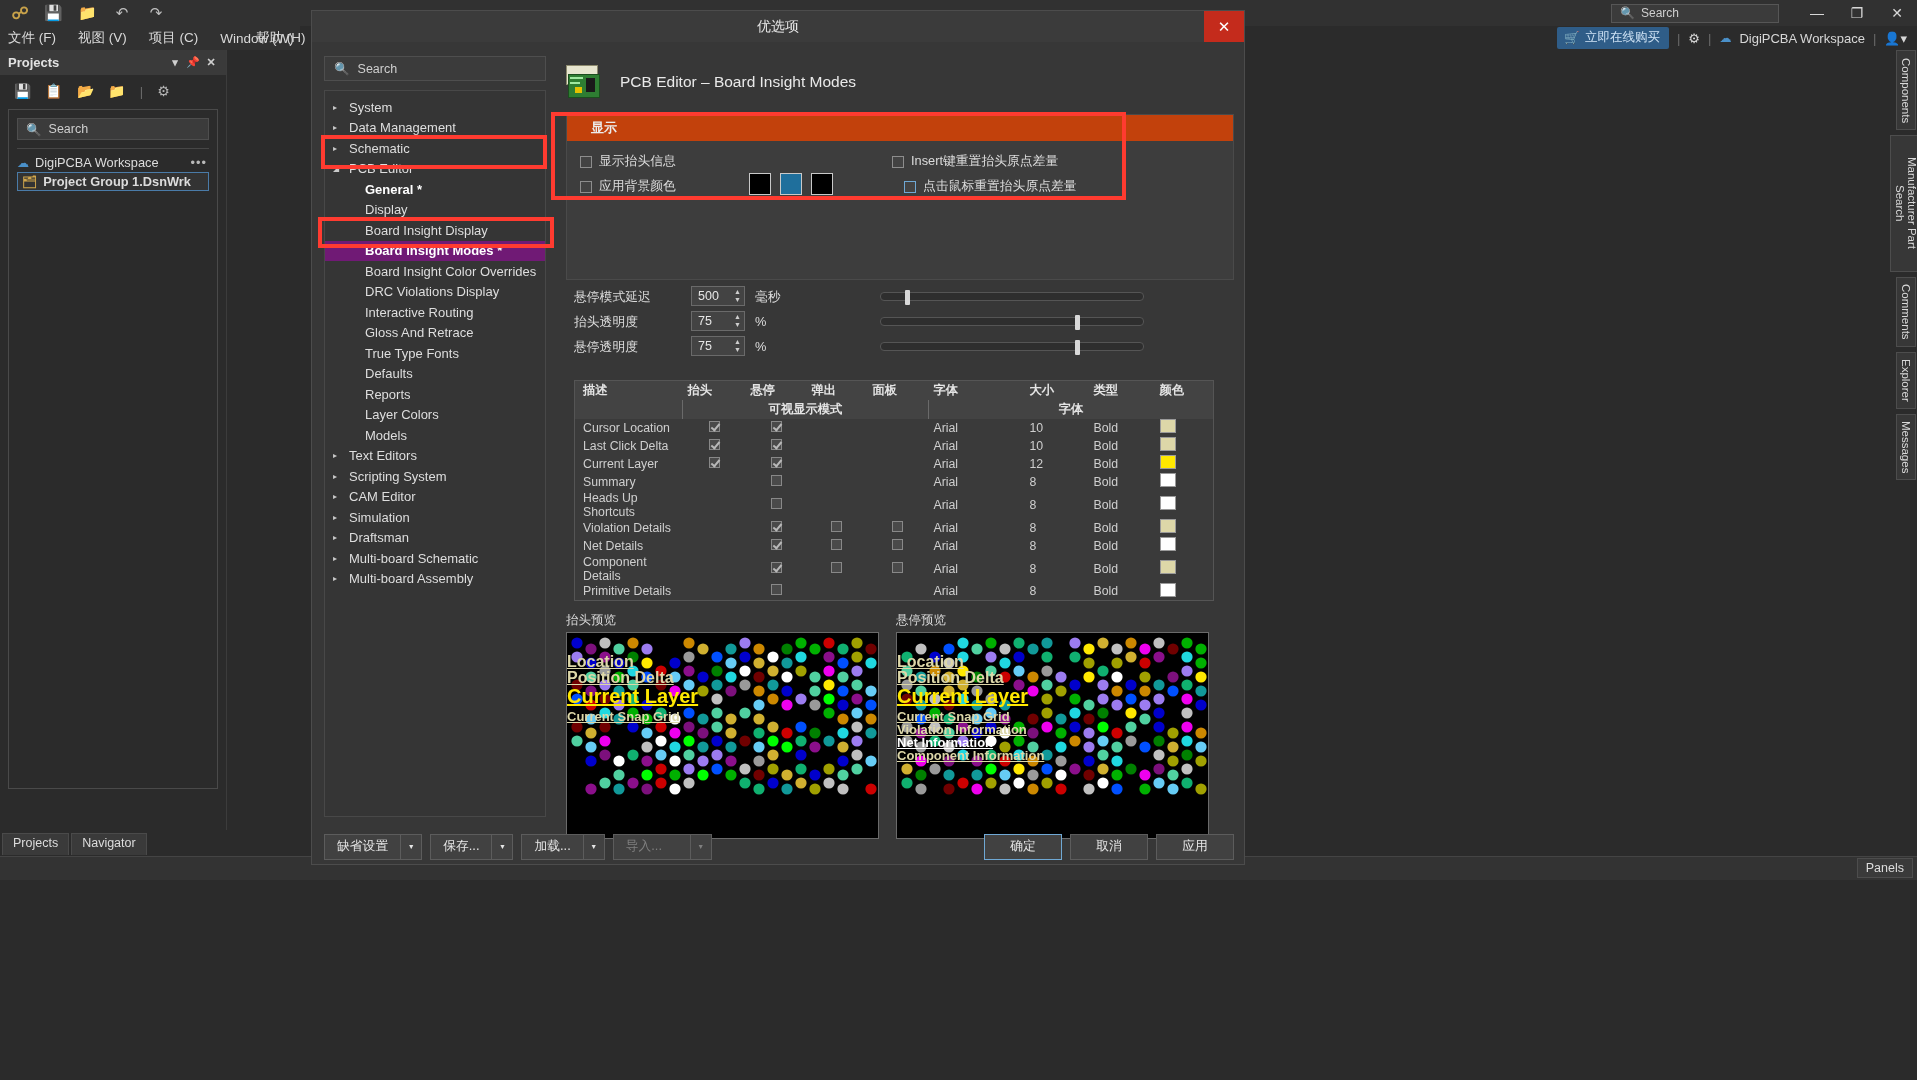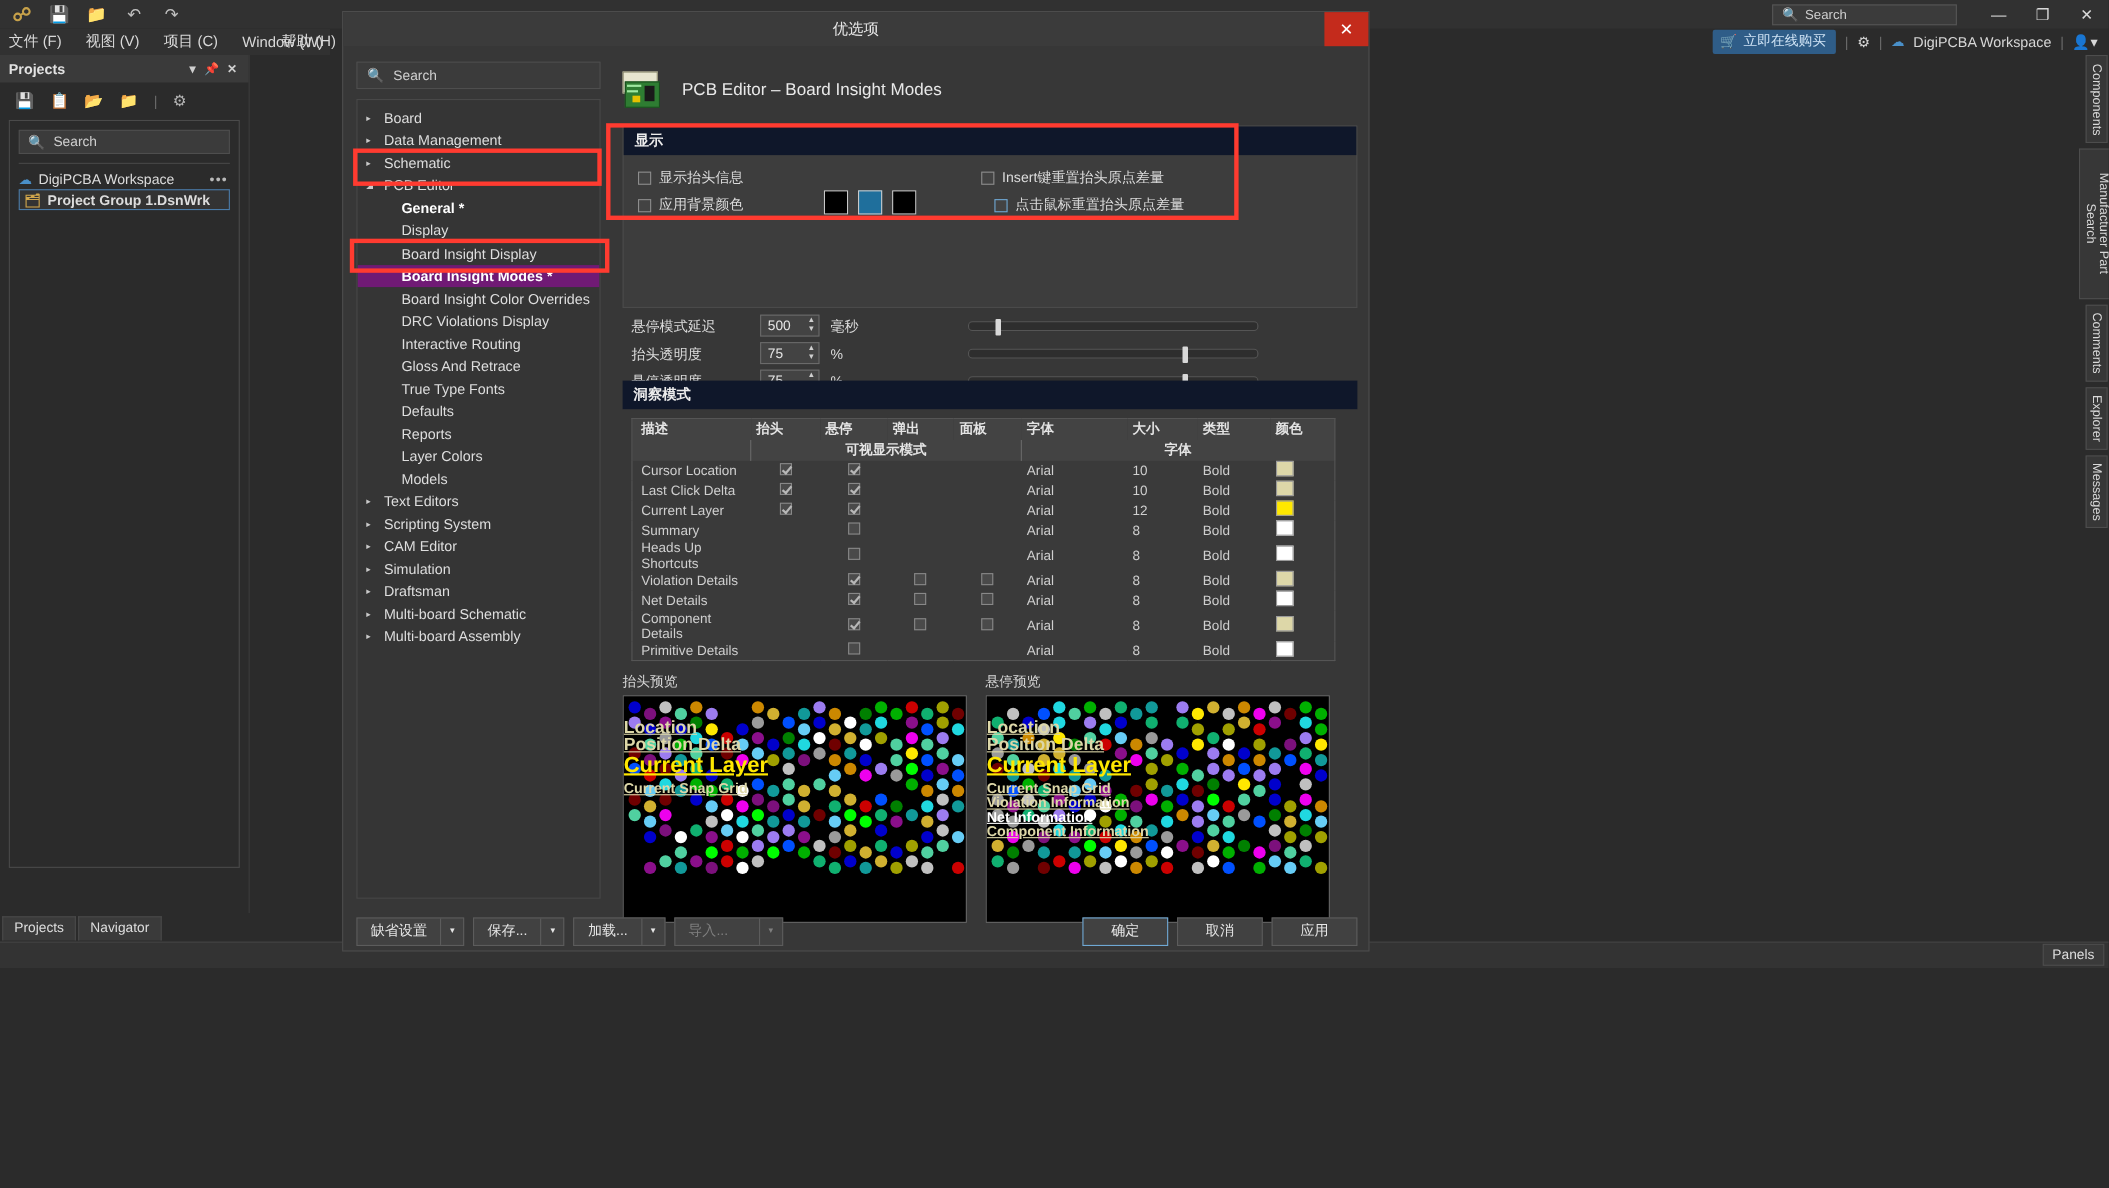--- a/index.html
+++ b/index.html
@@ -126,21 +126,21 @@
   #pref-content{ position:absolute; left:246px; top:14px; width:676px; height:760px; }
   #content-head{ display:flex; align-items:center; gap:14px; height:52px; padding-left:8px;}
   #pcb-icon{ width:40px; height:34px; position:relative; }
   #pcb-icon .paper{ position:absolute; left:0; top:0; width:32px; height:20px; background:#e7e5cf; border:1px solid #8d8a6e;}
   #pcb-icon .board{ position:absolute; left:2px; top:9px; width:32px; height:24px; background:#2e7d32; border:1px solid #1b4d1e;}
   #pcb-icon .chip{ position:absolute; left:20px; top:13px; width:9px; height:14px; background:#1a1a1a;}
   #pcb-icon .pad{ position:absolute; left:9px; top:22px; width:7px; height:6px; background:#e5c100;}
   #pcb-icon .trace{ position:absolute; left:4px; top:12px; width:13px; height:2px; background:#9fe8a0;}
   #pcb-icon .trace2{ position:absolute; left:4px; top:17px; width:10px; height:2px; background:#9fe8a0;}
   #content-title{ font-size:15.5px; color:#e9e9e9; }
-  .group-title{ background:#0f172a; height:26px; display:flex; align-items:center; padding-left:10px;
+  .group-title{ background:#c2410c; height:26px; display:flex; align-items:center; padding-left:24px;
                 font-weight:bold; font-size:13px; color:#ececec;}
 
   #display-group{ position:absolute; left:8px; top:58px; width:668px; height:166px;
                   background:#3d3d3d; border:1px solid #4a4a4a;}
   .cb-row{ display:flex; align-items:center; gap:7px; font-size:12.8px; color:#dcdcdc; }
   .cbox{ width:12px; height:12px; border:1px solid #8d8d8d; background:#434343; display:inline-block;
          position:relative; flex:none;}
   .cbox.blue{ border-color:#6fa8d4; }
   .swatch{ width:22px; height:22px; border:1px solid #c9c9c9; }
 
@@ -300,21 +300,21 @@
   <div id="pref-body">
 
     <div id="pref-nav">
       <div id="nav-search">
         <span>🔍</span>
         <span>Search</span>
       </div>
       <div id="nav-tree">
         <div class="nav-item">
           <span class="arr">▸</span>
-          <span>Board</span>
+          <span>System</span>
           </div>
         <div class="nav-item">
           <span class="arr">▸</span>
           <span>Data Management</span>
           </div>
         <div class="nav-item">
           <span class="arr">▸</span>
           <span>Schematic</span>
           </div>
         <div class="nav-item">
@@ -456,21 +456,20 @@
       <div class="spin" style="position:absolute;left:133px;top:280px;">
         <span>75</span>
         <span class="arrows">▲<br>▼</span>
       </div>
       <div style="position:absolute;left:197px;top:283px;font-size:12.8px;color:#dcdcdc;">%</div>
       <div class="slider" style="position:absolute;left:322px;top:286px;">
         <div class="knob" style="left:74%;"></div>
       </div>
 
       <div id="insight-group">
-        <div class="group-title" style="width:668px">洞察模式</div>
         <table id="insight-table">
           <thead>
             <tr>
               <th class="ch first" style="width:108px">描述</th>
               <th class="ch" style="width:62px">抬头</th>
               <th class="ch" style="width:60px">悬停</th>
               <th class="ch" style="width:60px">弹出</th>
               <th class="ch" style="width:60px">面板</th>
               <th class="ch" style="width:96px">字体</th>
               <th class="ch" style="width:64px">大小</th>

